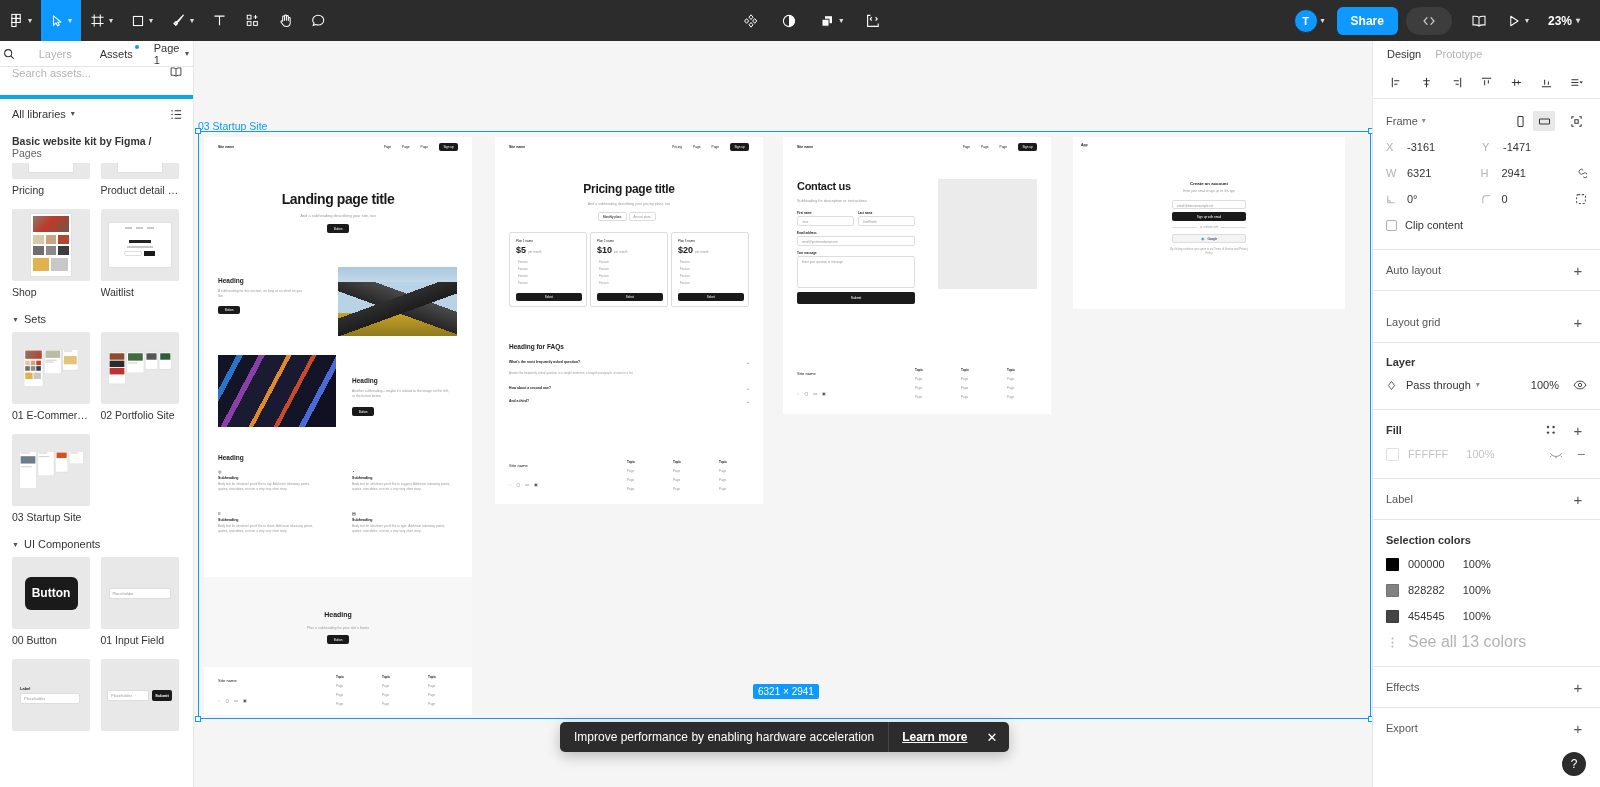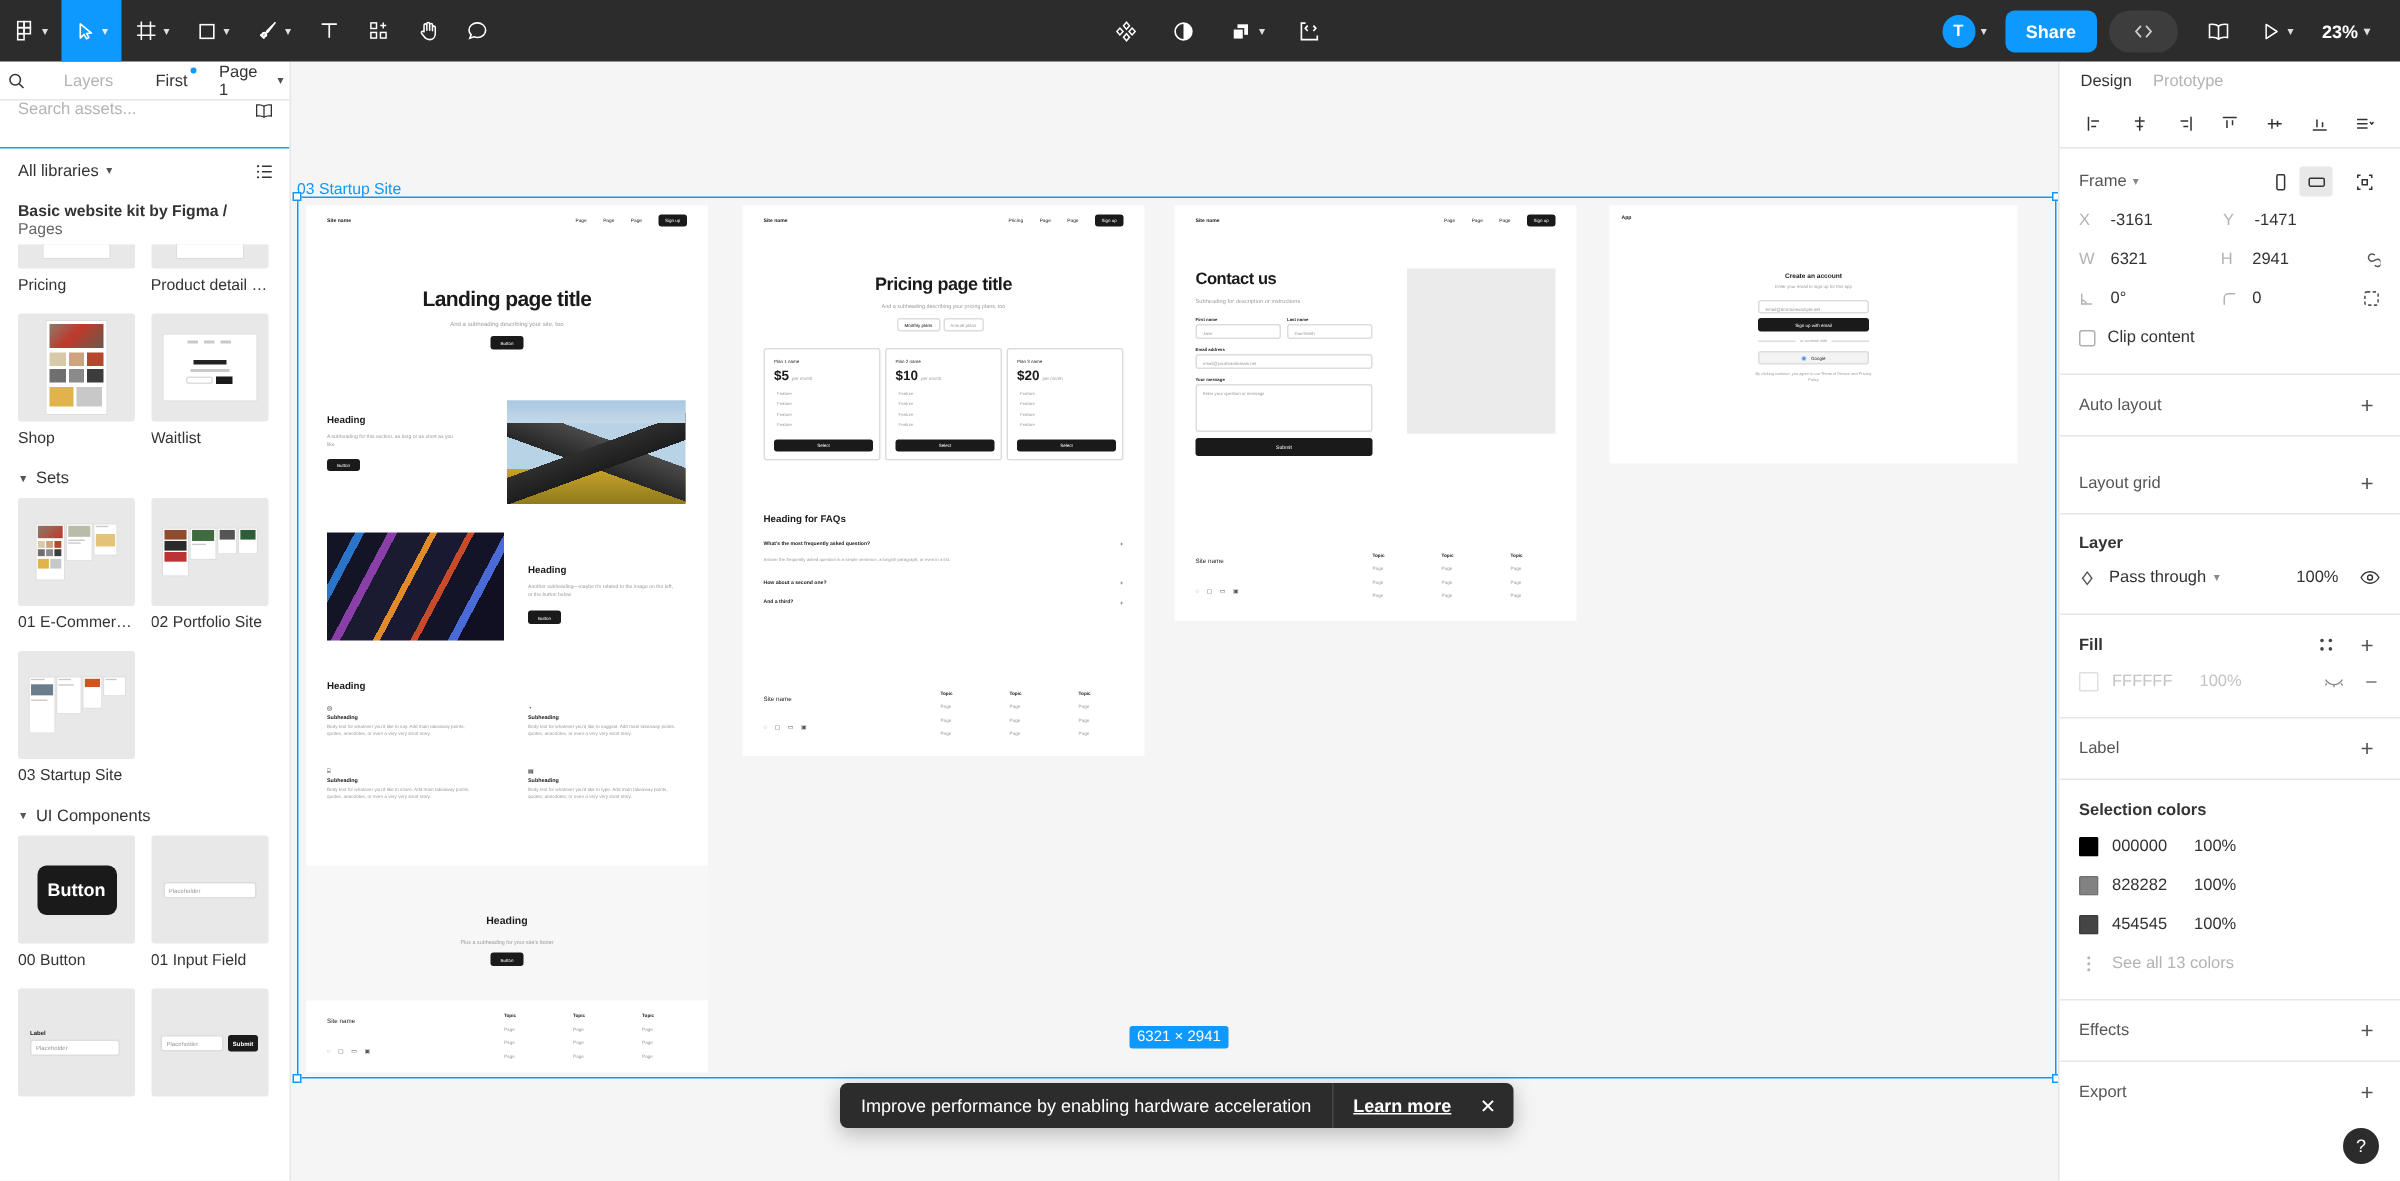--- a/index.html
+++ b/index.html
@@ -63,22 +63,22 @@
   .lp-tab.active { color: #333; font-weight: 500; }
   .lp-tab .dot {
     position: absolute; top: 4px; right: 1px; width: 4px; height: 4px;
     border-radius: 50%; background: #0d99ff;
   }
   .lp-page {
     margin-left: auto; font-size: 11px; color: #333; display: flex;
     align-items: center; gap: 4px; cursor: pointer; padding-right: 4px;
   }
   .lp-searchrow {
-    height: 32px; display: flex; align-items: flex-start; padding: 0 10px 4px 12px;
-    border-bottom: 1px solid #0ea5e9;
+    height: 32px; display: flex; align-items: flex-end; padding: 0 10px 16px 12px;
+    border-bottom: 4px solid #0ea5e9;
   }
   .lp-searchrow input {
     flex: 1; border: none; outline: none; font-size: 11px; color: #333;
     font-family: "Liberation Sans", sans-serif; background: transparent;
   }
   .lp-searchrow input::placeholder { color: #b3b3b3; }
   .lp-librow {
     height: 30px; display: flex; align-items: center; padding: 0 10px 0 12px;
     font-size: 11px; color: #333; gap: 4px;
   }
@@ -182,21 +182,21 @@
   .seg-wrap { margin-left: auto; display: flex; align-items: center; gap: 2px; }
   .seg {
     width: 22px; height: 20px; display: flex; align-items: center;
     justify-content: center; border-radius: 2px; cursor: pointer;
   }
   .seg.on { background: #e8e8e8; }
   .swatch { width: 13px; height: 13px; border: 1px solid rgba(0,0,0,.12); margin-right: 9px; border-radius:1px;}
   .hex { font-size: 11px; color: #333; }
   .pct { font-size: 11px; color: #333; margin-left: auto; width: 46px; }
   .muted-hex { color: #c4c4c4; }
-  .see-all { font-size: 11px; color: #b3b3b3; cursor: pointer; }
+  .see-all { font-size: 16px; color: #b3b3b3; cursor: pointer; }
 
   
   .toast {
     position: absolute; left: 560px; top: 722px; height: 30px;
     background: #2c2c2c; border-radius: 5px; display: flex; align-items: center;
     color: #fff; font-size: 12px; z-index: 40; box-shadow: 0 4px 14px rgba(0,0,0,.25);
   }
   .toast-msg { padding: 0 14px; font-weight: 500;}
   .toast-sep { width: 1px; height: 30px; background: #454545; }
   .toast-link { padding: 0 13px; font-weight: bold; cursor: pointer; text-decoration: underline; }
@@ -370,21 +370,21 @@
 <div class="left-panel">
   <div class="lp-tabs">
     <div class="lp-search-icon">
       <svg width="12" height="12" viewBox="0 0 14 14" fill="none" stroke="#333" stroke-width="1.2">
         <circle cx="6" cy="6" r="4.1"></circle>
           <path d="M9.1 9.1 L12.4 12.4"></path>
       </svg>
     </div>
     <div class="lp-tab">Layers</div>
     <div class="lp-tab active">
-      <span>First</span>
+      <span>Assets</span>
       <span class="dot"></span>
     </div>
     <div class="lp-page">
       <span>Page 1</span>
       <span class="caret">▾</span>
     </div>
   </div>
 
   <div class="lp-searchrow">
     <input type="text" placeholder="Search assets..." style="">

